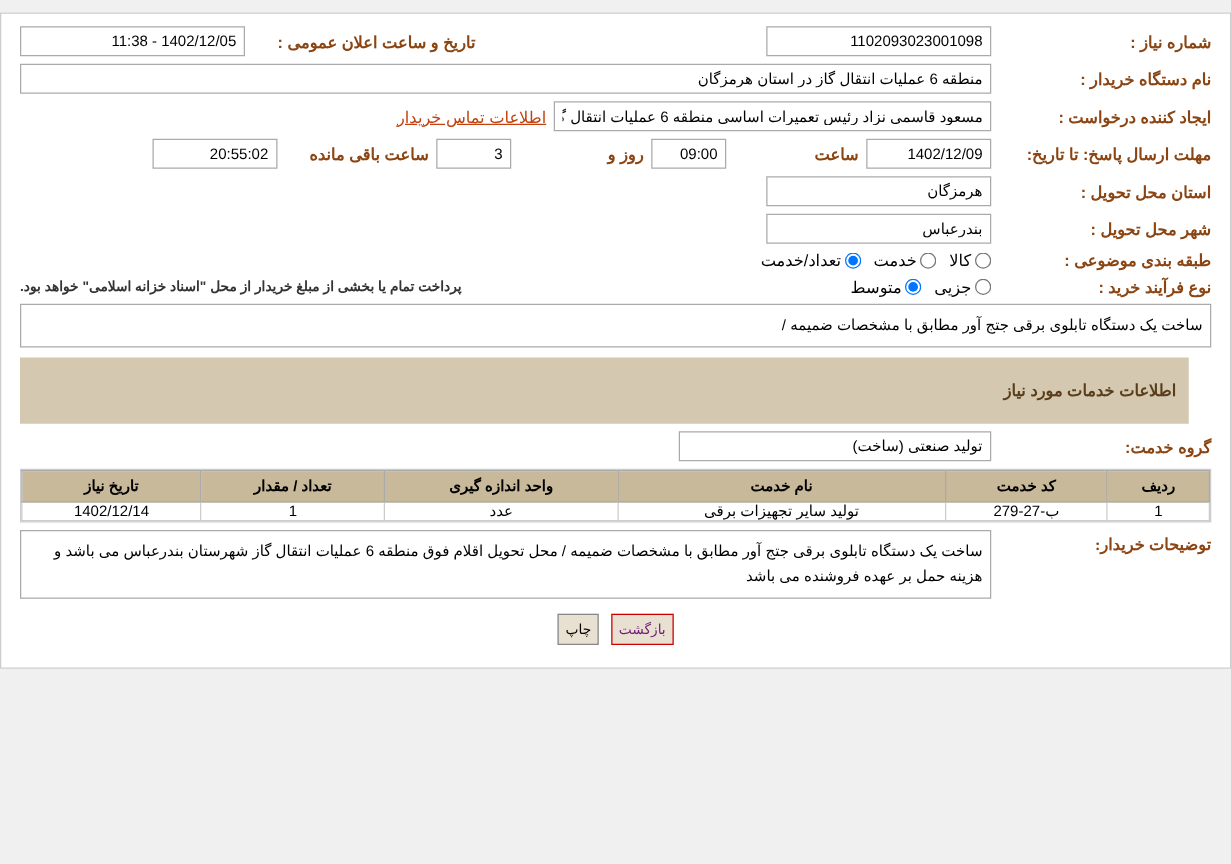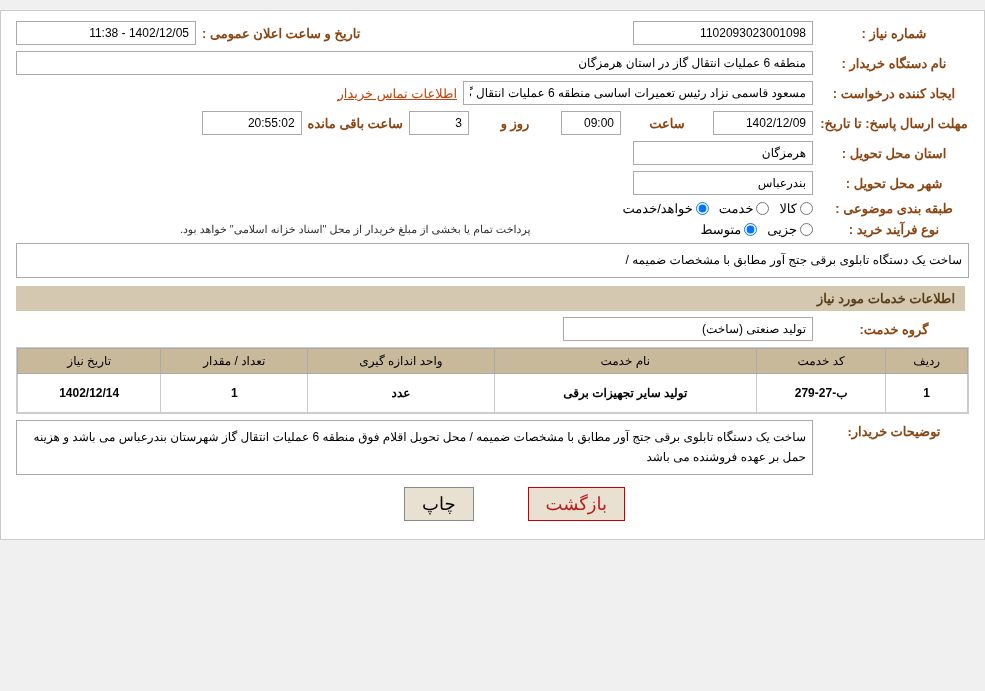--- a/index.html
+++ b/index.html
@@ -30,21 +30,22 @@
       display: flex;
       align-items: center;
       margin-bottom: 6px;
       gap: 6px;
     }
     .label {
       color: #8B4513;
       font-weight: bold;
       white-space: nowrap;
       min-width: 150px;
-      text-align: center;
+      text-align: right;
+      margin-left: 20px;
     }
     .label-sm {
       min-width: 80px;
     }
     .input-box {
       border: 1px solid #aaa;
       background: #fff;
       padding: 3px 6px;
       height: 24px;
       font-size: 12px;
@@ -77,47 +78,46 @@
     }
     .radio-item {
       display: flex;
       align-items: center;
       gap: 3px;
     }
     .section-header {
       background: #d4c9b0;
       color: #5a3e1b;
       font-weight: bold;
-      padding: 5px 10px;
-      margin: 8px 4px 6px 0;
+      padding: 19px 10px;
+      margin: 8px 18px 6px 0;
       font-size: 13px;
     }
     .table-container {
       border: 1px solid #ccc;
       margin: 6px 0;
     }
     table {
       width: 100%;
       border-collapse: collapse;
       font-size: 12px;
     }
     table thead tr {
       background: #c8b99a;
     }
     table th {
       border: 1px solid #aaa;
       padding: 5px 8px;
       text-align: center;
-      font-weight: normal;
+      font-weight: bold;
     }
     table td {
       border: 1px solid #ccc;
-      padding: 12px 8px;
+      padding: 0 8px;
       text-align: center;
-      font-weight: bold;
     }
     table tbody tr:nth-child(even) {
       background: #f9f5ef;
     }
     .description-box {
       border: 1px solid #aaa;
       background: #fff;
       padding: 6px;
       min-height: 50px;
       font-size: 12px;
@@ -136,33 +136,32 @@
       line-height: 1.7;
     }
     .button-row {
       display: flex;
       justify-content: center;
       gap: 10px;
       margin: 12px 0 8px 0;
     }
     .btn {
       border: 1px solid #888;
-      padding: 5px 17px;
-      font-size: 18px;
+      padding: 5px 5px;
+      font-size: 11px;
       cursor: pointer;
       font-family: Tahoma, Arial, sans-serif;
-      margin-left: 44px;
     }
     .btn-print {
       background: #e8e0d0;
     }
     .btn-back {
       background: #e8e0d0;
       border: 1px solid #c00;
-      color: #b91c1c;
+      color: #701a75;
     }
   </style>
 </head>
 <body>
 
 <div class="page-wrapper">
 
   <div class="content">
 
     <div class="form-row">
@@ -211,38 +210,38 @@
         <div class="radio-item">
           <input type="radio" name="tabaqe" style="">
           <span>کالا</span>
         </div>
         <div class="radio-item">
           <input type="radio" name="tabaqe" style="">
           <span>خدمت</span>
         </div>
         <div class="radio-item">
           <input type="radio" name="tabaqe" checked="" style="">
-          <span>خواهد/خدمت</span>
+          <span>تعداد/خدمت</span>
         </div>
       </div>
     </div>
 
     <div class="form-row">
       <span class="label">نوع فرآیند خرید :</span>
       <div class="radio-group">
         <div class="radio-item">
           <input type="radio" name="farayand" style="">
           <span>جزیی</span>
         </div>
         <div class="radio-item">
           <input type="radio" name="farayand" checked="" style="">
           <span>متوسط</span>
         </div>
       </div>
-      <span style="font-size:11px; color:#333; flex:1; text-align:center;">پرداخت تمام یا بخشی از مبلغ خریدار از محل "اسناد خزانه اسلامی" خواهد بود.</span>
+      <span style="font-size:11px; color:#333; flex:1; text-align:left;font-weight:bold;">پرداخت تمام یا بخشی از مبلغ خریدار از محل "اسناد خزانه اسلامی" خواهد بود.</span>
     </div>
 
     <div class="form-row" style="align-items:flex-start; margin-top:4px;">
       <div class="sharh-box">
         <span>ساخت یک دستگاه تابلوی برقی جتج آور مطابق با مشخصات ضمیمه  /</span>
       </div>
     </div>
 
     <div class="section-header">
       <span>اطلاعات خدمات مورد نیاز</span>

